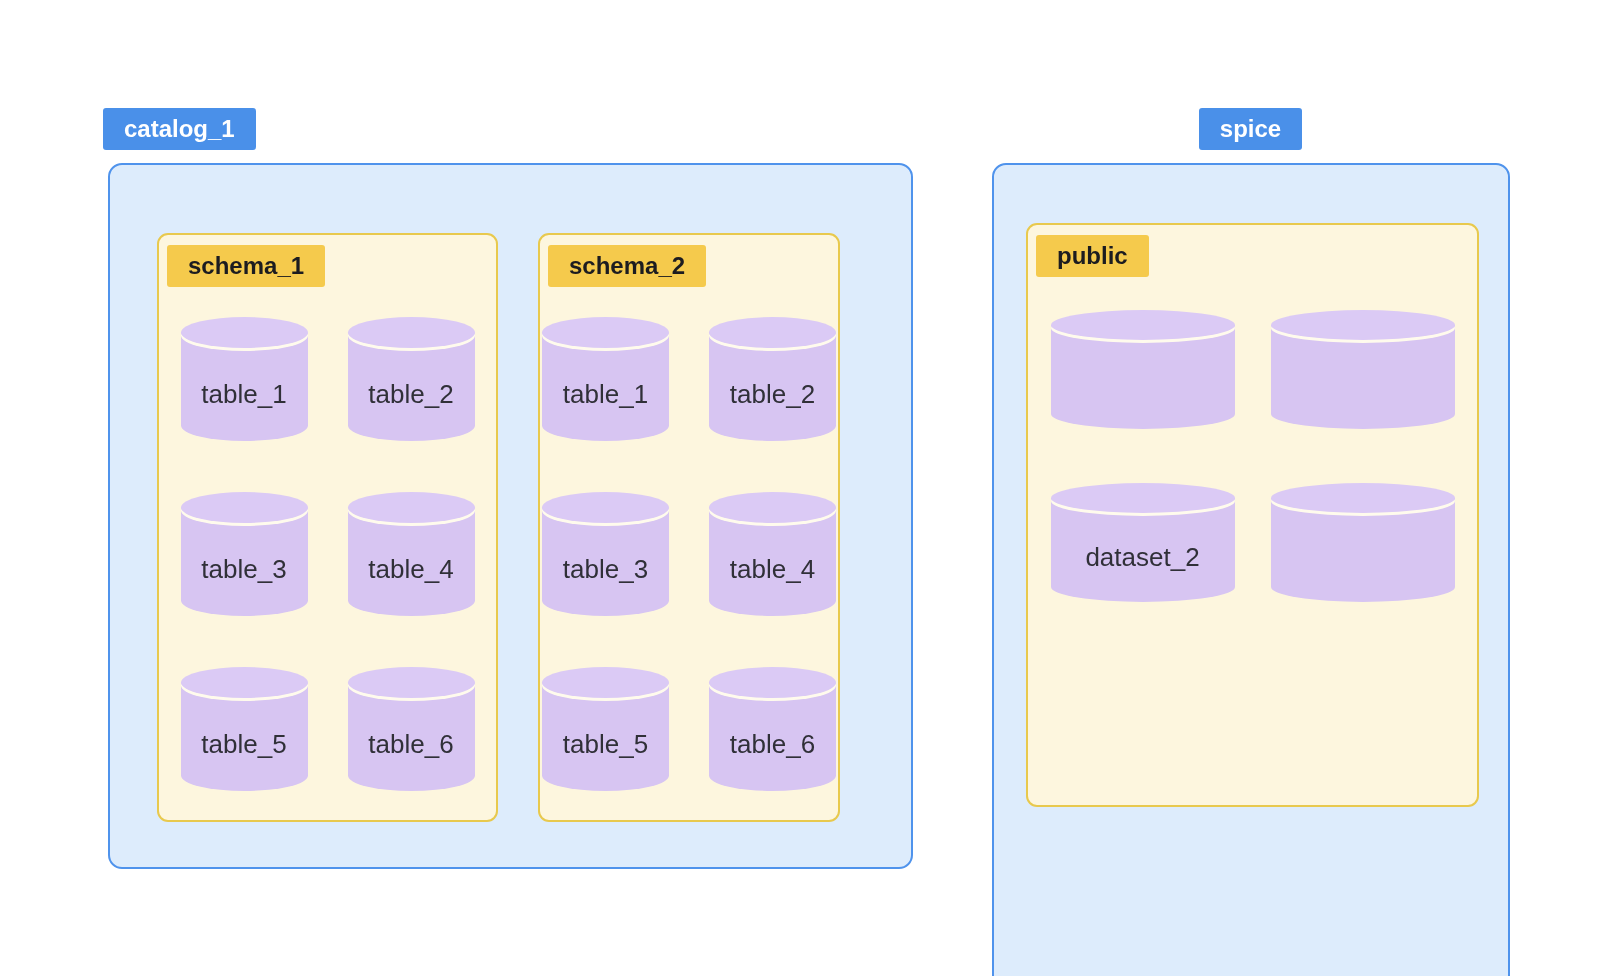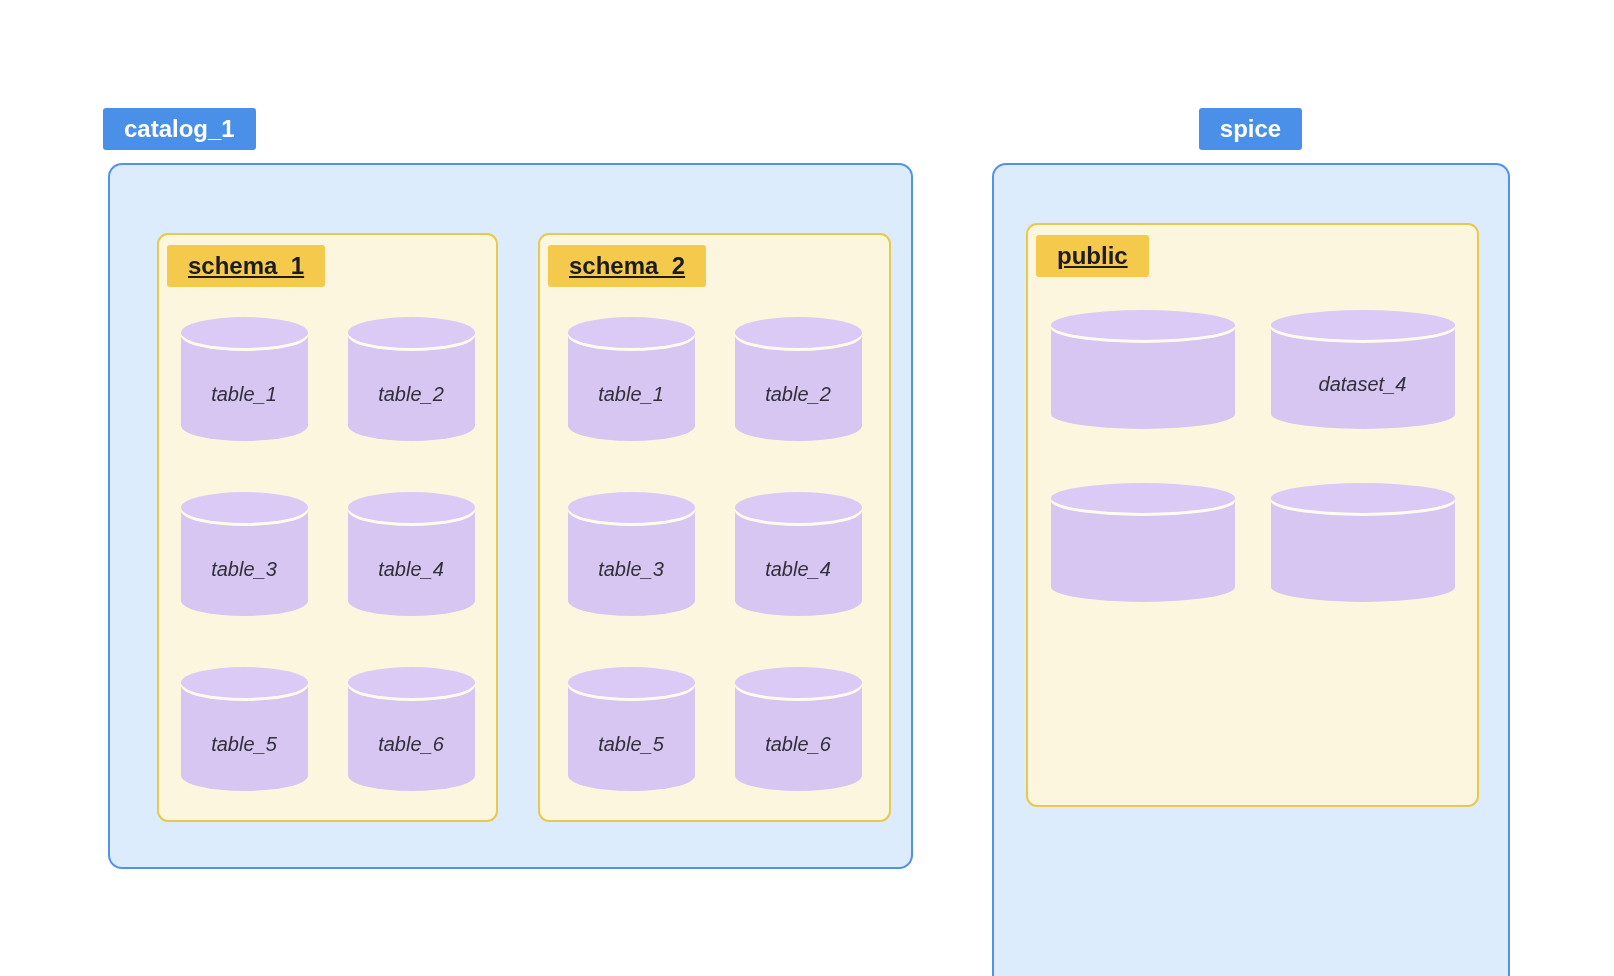--- a/index.html
+++ b/index.html
@@ -50,23 +50,23 @@
   #spice-box   { width: 518px; height: 844px; margin-left: 1px; }
 
   
   .schemabox {
     position: absolute;
     background: var(--schema-bg, #fdf6de);
     border: 2px solid var(--schema-border, #e8c94d);
     border-radius: 11px;
     box-sizing: border-box;
   }
-  .schemabox .pill { position: absolute; left: 8px; top: 10px; text-decoration: underline; }
+  .schemabox .pill { position: absolute; left: 8px; top: 10px; }
   #schema-1-box { left: 47px;  top: 68px; width: 341px; height: 589px; }
-  #schema-2-box { left: 428px; top: 68px; width: 353px; height: 589px; }
+  #schema-2-box { left: 428px; top: 68px; width: 302px; height: 589px; }
   #public-box   { left: 32px;  top: 58px; width: 453px; height: 584px; }
 
   
   .grid {
     position: absolute;
     left: 0; right: 0;
     display: grid;
     justify-content: center;
   }
   .grid-tables {
@@ -110,25 +110,24 @@
   }
   .cyl .cyl-label {
     position: absolute;
     top: var(--eh);
     bottom: 0;
     left: 0;
     right: 0;
     display: flex;
     align-items: center;
     justify-content: center;
-    font-size: 20px;
+    font-size: 26px;
     color: var(--cylinder-text, #303038);
     z-index: 3;
     white-space: nowrap;
-    font-style: italic;
   }
 </style>
 </head>
 <body>
 
 <div>
 
   <section class="group" style="left:103px; top:108px;">
     <div class="pill pill-blue">catalog_1</div>
 
@@ -217,25 +216,25 @@
       <div class="schemabox" id="public-box">
         <div class="pill pill-gold">public</div>
         <div class="grid grid-datasets">
           <div class="cyl cyl-lg">
             <div class="face-body"></div>
             <div class="face-top"></div>
           </div>
           <div class="cyl cyl-lg">
             <div class="face-body"></div>
             <div class="face-top"></div>
-            <div class="cyl-label">dataset_4</div>
-          </div>
-          <div class="cyl cyl-lg">
-            <div class="face-body"></div>
-            <div class="face-top"></div>
+          </div>
+          <div class="cyl cyl-lg">
+            <div class="face-body"></div>
+            <div class="face-top"></div>
+            <div class="cyl-label">dataset_2</div>
           </div>
           <div class="cyl cyl-lg">
             <div class="face-body"></div>
             <div class="face-top"></div>
           </div>
         </div>
       </div>
 
     </div>
   </section>

